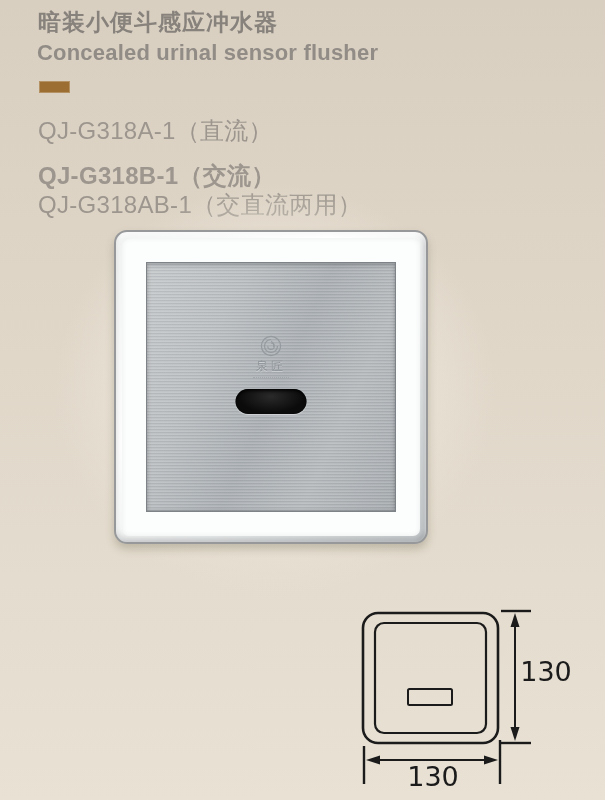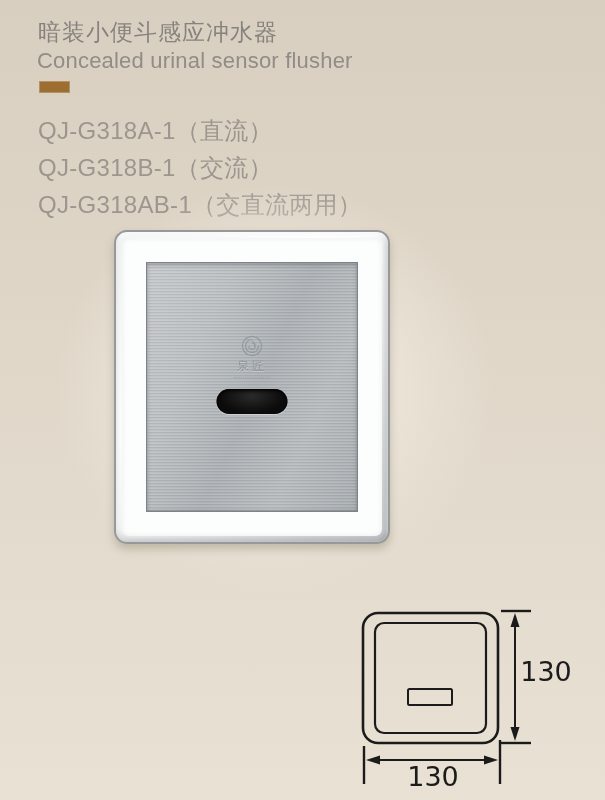--- a/index.html
+++ b/index.html
@@ -5,48 +5,48 @@
   html,body{margin:0;padding:0;}
   body{
     width:605px;height:800px;position:relative;overflow:hidden;
     font-family:"Liberation Sans","DejaVu Sans",sans-serif;
     background:linear-gradient(to bottom,#d9cfc1 0%,#e0d7c9 45%,#e8e1d4 100%);
   }
   .page{position:absolute;inset:0;}
 
   
   .title-zh{
-    position:absolute;left:38px;top:17px;
-    font-size:23px;font-weight:normal;color:#87827c;letter-spacing:1px;
+    position:absolute;left:38px;top:7px;
+    font-size:23px;font-weight:bold;color:#87827c;letter-spacing:1px;
   }
   .title-en{
-    position:absolute;left:37px;top:48px;
-    font-size:22px;color:#918c86;letter-spacing:0.2px;
+    position:absolute;left:37px;top:40px;
+    font-size:22px;color:#918c86;letter-spacing:0.2px;font-weight:bold;
   }
   .accent-dash{
     position:absolute;left:39px;top:81px;width:31px;height:12px;
     background:#9c6e31;box-shadow:inset 0 0 0 1px rgba(255,255,255,0.25);
   }
 
   
   .model-line{
     position:absolute;left:38px;
     font-size:24px;color:#9c968e;letter-spacing:0.3px;white-space:nowrap;
   }
   .model-1{top:115px;}
-  .model-2{top:152px;}
+  .model-2{top:160px;font-weight:bold;}
   .model-3{top:189px;}
 
   
   .photo-halo{
     position:absolute;left:55px;top:185px;width:440px;height:410px;
     background:radial-gradient(closest-side,#eee8dc 0%,#eae3d6 55%,rgba(234,227,214,0) 100%);
   }
   .product{
-    position:absolute;left:114px;top:230px;width:276px;height:314px;
+    position:absolute;left:114px;top:230px;width:314px;height:314px;
   }
   .frame-outer{
     position:absolute;inset:0;border-radius:13px;
     background:linear-gradient(135deg,#f2f3f3 0%,#ffffff 35%,#eceeee 65%,#c7cbcd 100%);
     border:2px solid #97989a;box-sizing:border-box;
     box-shadow:0 5px 9px rgba(95,85,60,0.28),
                inset 0 -4px 6px rgba(70,75,78,0.22),
                inset 0 3px 4px rgba(255,255,255,0.95),
                inset 3px 0 4px rgba(255,255,255,0.6),
                inset -3px 0 5px rgba(120,125,128,0.25);

